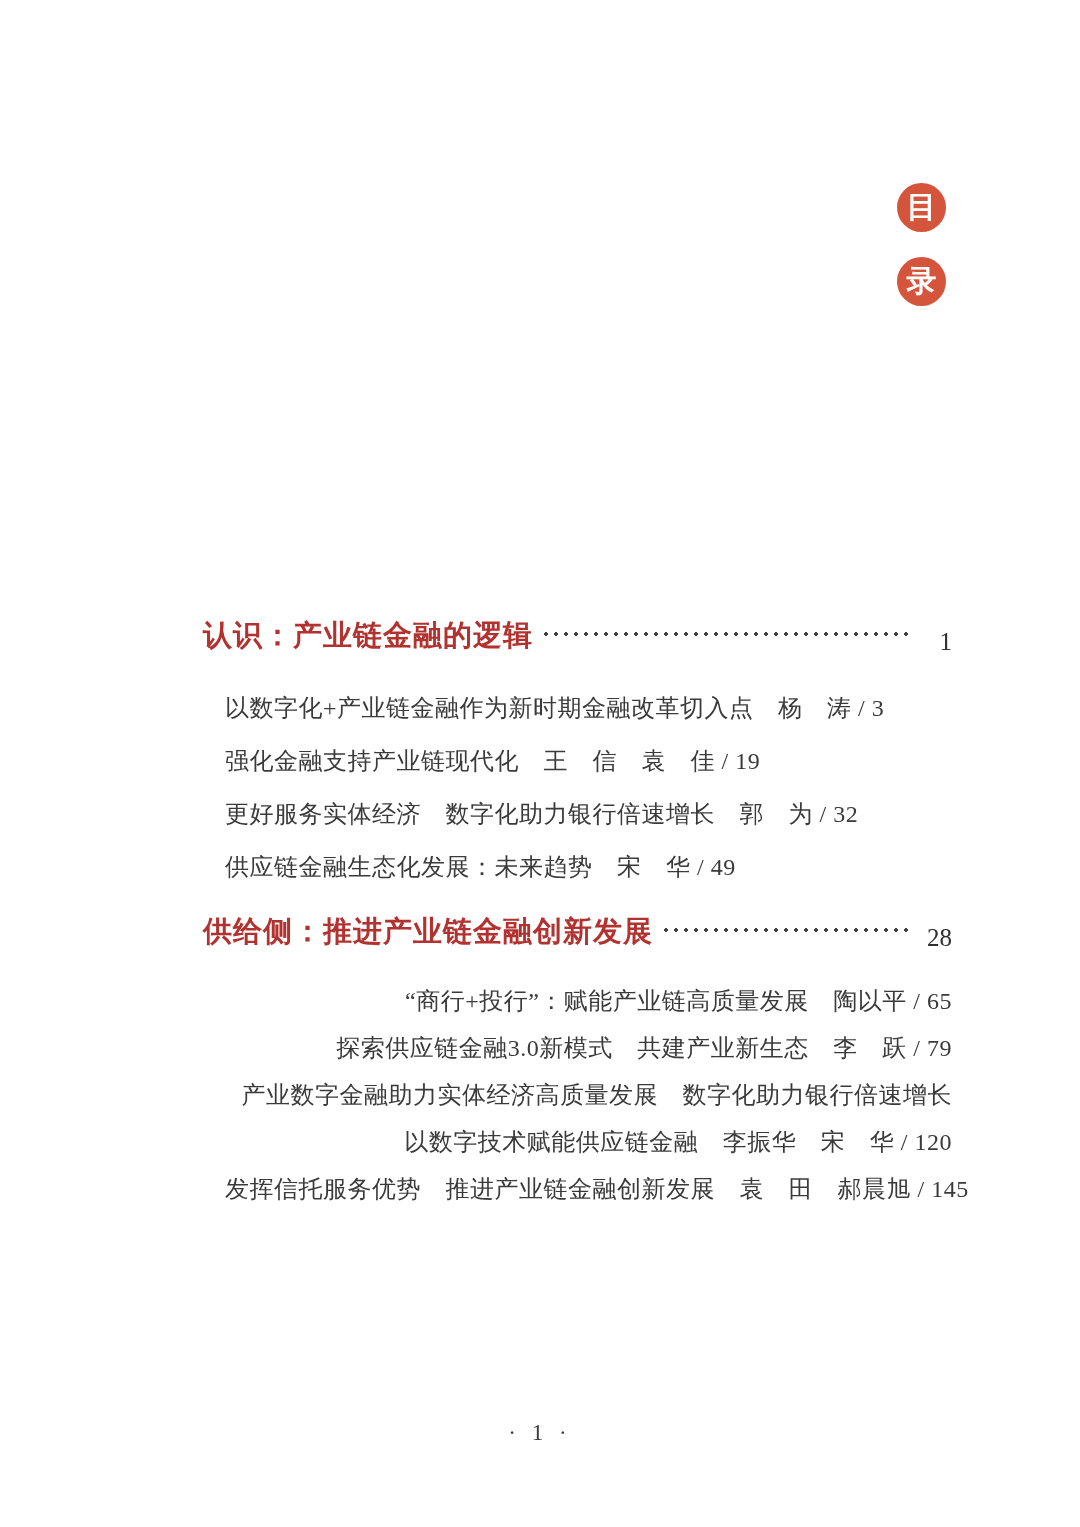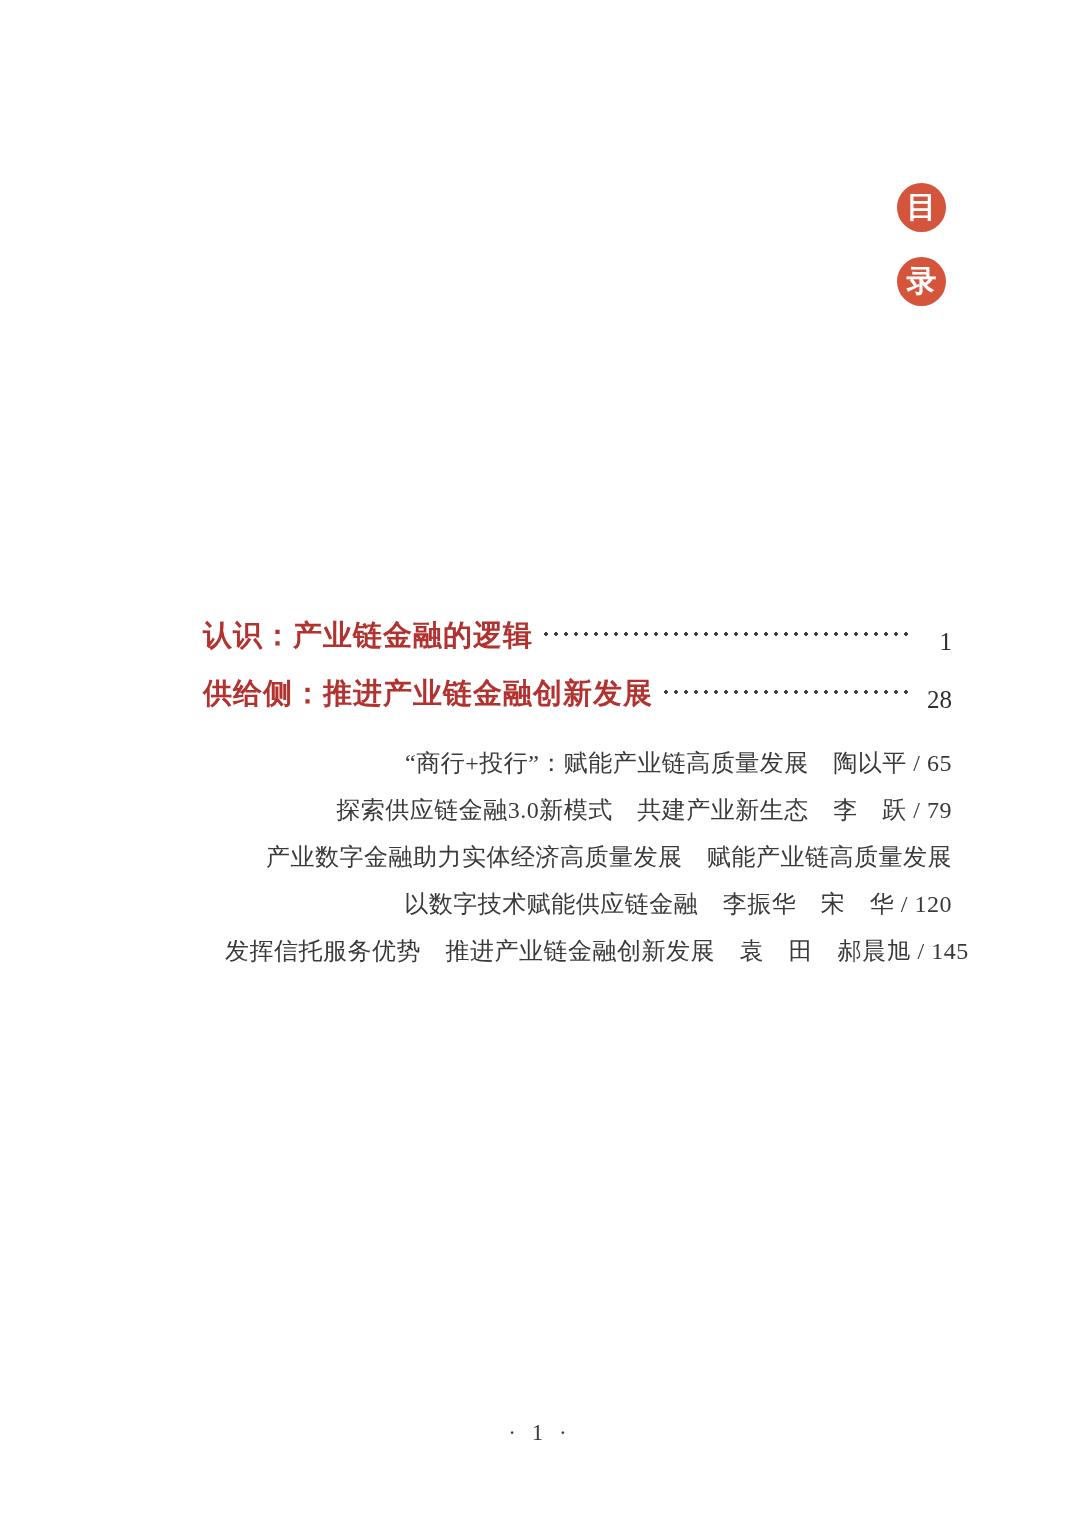--- a/index.html
+++ b/index.html
@@ -87,32 +87,38 @@
   </div>
 
   <div class="content">
 
     <div class="section section-1">
       <div class="section-heading">
         <span class="heading-title">认识：产业链金融的逻辑</span>
         <span class="leader"></span>
         <span class="heading-page">1</span>
       </div>
+      <ul class="items">
+        <li>以数字化+产业链金融作为新时期金融改革切入点　杨　涛 / 3</li>
+        <li>强化金融支持产业链现代化　王　信　袁　佳 / 19</li>
+        <li>更好服务实体经济　数字化助力银行倍速增长　郭　为 / 32</li>
+        <li>供应链金融生态化发展：未来趋势　宋　华 / 49</li>
+      </ul>
     </div>
 
     <div class="section section-2">
       <div class="section-heading">
         <span class="heading-title">供给侧：推进产业链金融创新发展</span>
         <span class="leader"></span>
         <span class="heading-page">28</span>
       </div>
       <ul class="items">
         <li>“商行+投行”：赋能产业链高质量发展　陶以平 / 65</li>
         <li>探索供应链金融3.0新模式　共建产业新生态　李　跃 / 79</li>
-        <li>产业数字金融助力实体经济高质量发展　赋能产业链高质量发展</li>
+        <li>产业数字金融助力实体经济高质量发展　数字化助力银行倍速增长</li>
         <li>以数字技术赋能供应链金融　李振华　宋　华 / 120</li>
         <li>发挥信托服务优势　推进产业链金融创新发展　袁　田　郝晨旭 / 145</li>
       </ul>
     </div>
 
   </div>
 
   <div class="footer">· 1 ·</div>
 
 </div>

